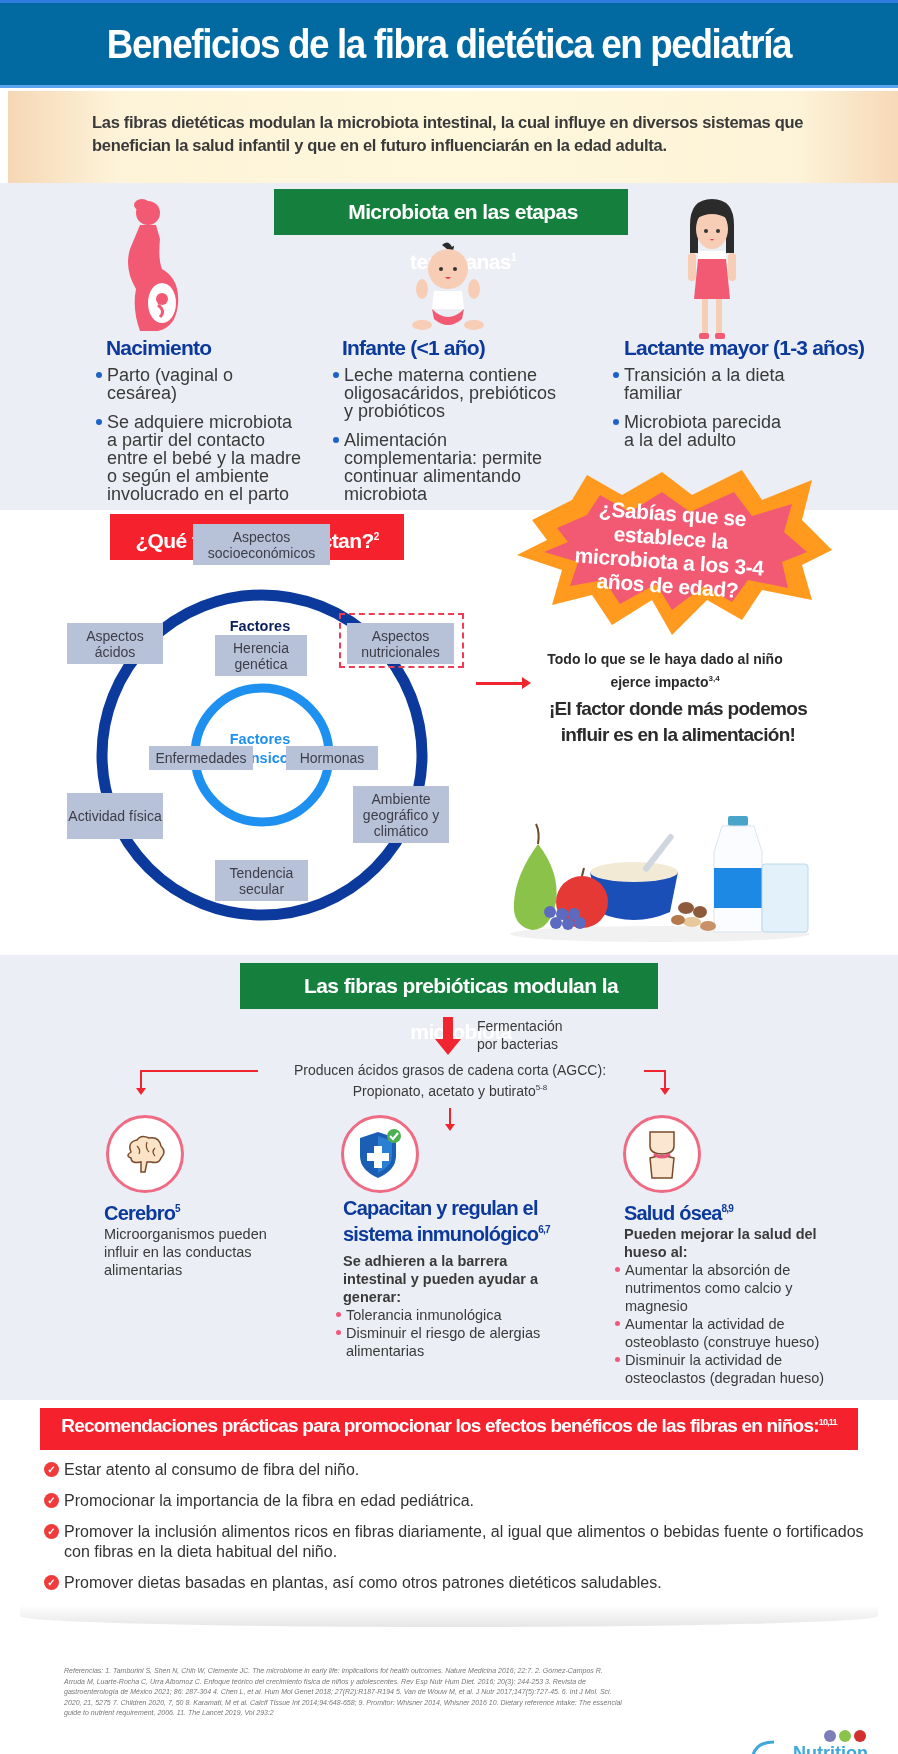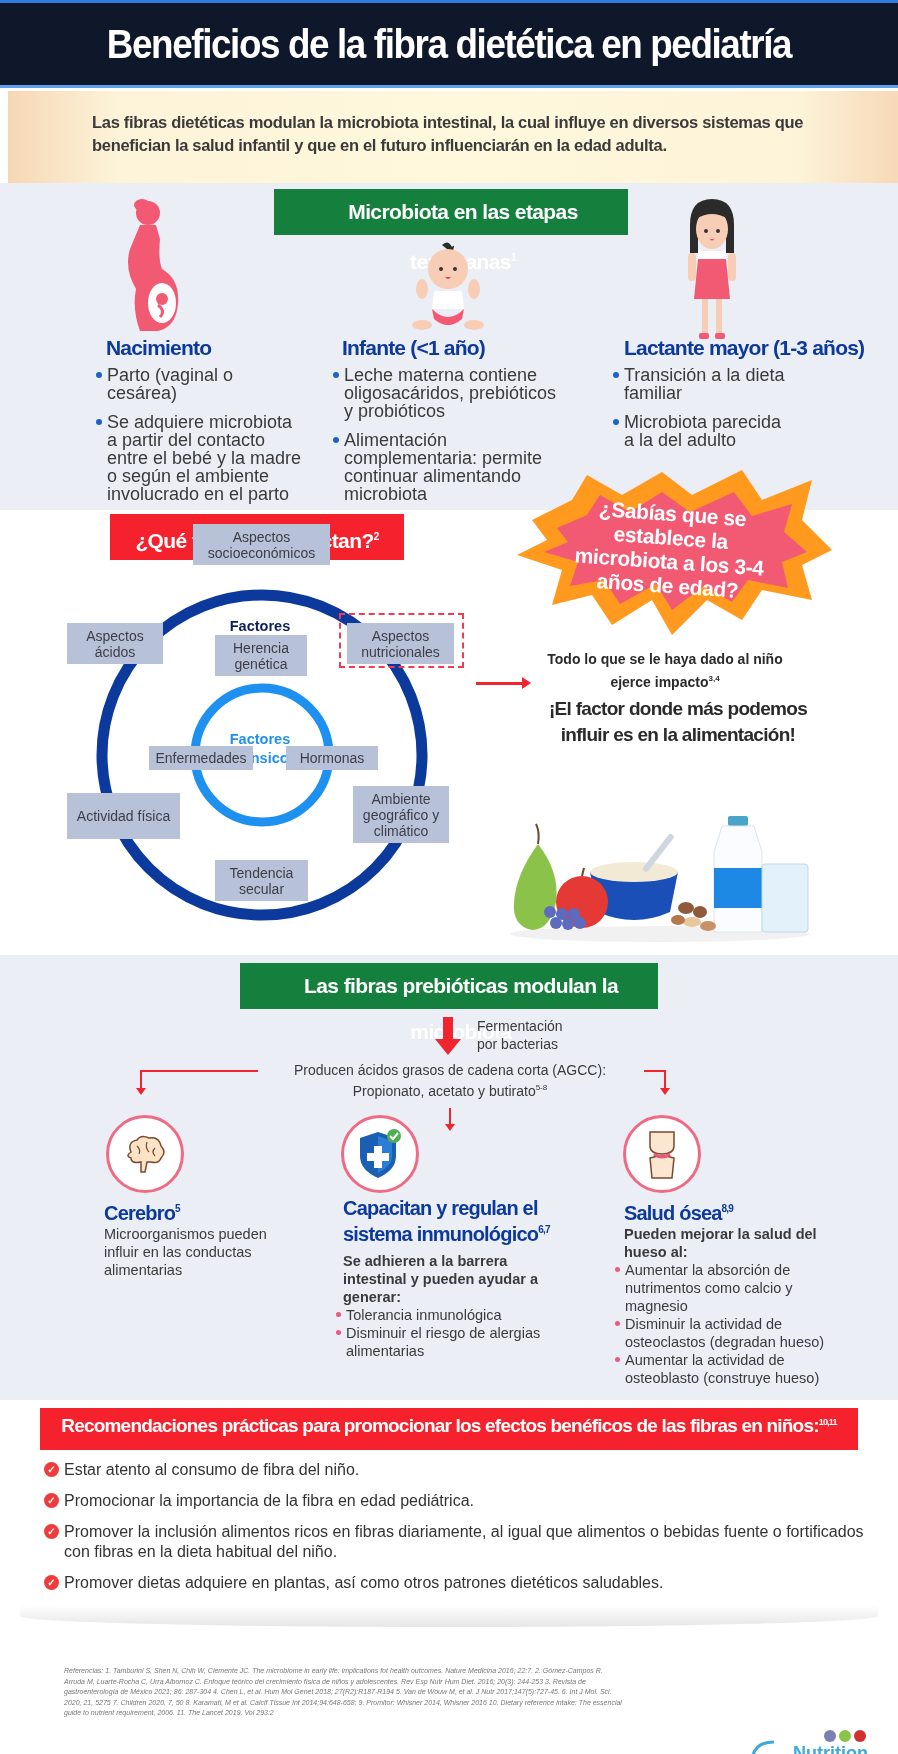--- a/index.html
+++ b/index.html
@@ -1,20 +1,20 @@
 <!DOCTYPE html>
 <html><head>
 <meta charset="utf-8">
 <style>
   * { box-sizing: border-box; margin: 0; padding: 0; }
   body { width: 898px; height: 1754px; background: #ffffff; font-family: "Liberation Sans", sans-serif; color: #333; position: relative; overflow: hidden; }
   .abs { position: absolute; }
 
   
-  .header { position: absolute; left: 0; top: 0; width: 898px; height: 88px; background: #0f172a; border-top: 3px solid #2f7de0; border-bottom: 3px solid #5aa2ee; }
+  .header { position: absolute; left: 0; top: 0; width: 898px; height: 88px; background: #0369a1; border-top: 3px solid #2f7de0; border-bottom: 3px solid #5aa2ee; }
   .header h1 { color: #fff; font-size: 40px; text-align: center; line-height: 82px; font-family: "Liberation Sans", sans-serif; font-weight: bold; letter-spacing: -1.5px; transform: scaleX(0.92); }
 
   .intro { position: absolute; left: 8px; top: 91px; width: 898px; height: 92px; background: linear-gradient(90deg,#f6d7b5 0%, #fdf3d8 12%, #fff8dc 50%, #fdf3d8 88%, #f6d7b5 100%); }
   .intro p { position: absolute; left: 84px; top: 20px; width: 760px; font-size: 16.5px; font-weight: bold; color: #3a3a3a; line-height: 23px; letter-spacing: -0.3px; }
 
   
   .sec1 { position: absolute; left: 0; top: 183px; width: 898px; height: 327px; background: #eceef5; }
   .pill { position: absolute; color: #fff; text-align: center; font-weight: bold; letter-spacing: -0.6px; }
   .pill-pink { background: #15803d; padding-left: 24px; }
   .pill-red { background: #f5222d; }
@@ -137,21 +137,21 @@
   <div class="abs" style="left:205px; top:107px; width:110px; text-align:center; font-size:14.5px; font-weight:bold; color:#0a1f5c; line-height:19px;">Factores extrínsicos</div>
   <div class="abs" style="left:205px; top:220px; width:110px; text-align:center; font-size:14.5px; font-weight:bold; color:#1e90f0; line-height:19px;">Factores intrínsicos</div>
 
   <div class="factor-box" style="left:193px; top:14px; width:137px; height:41px;">Aspectos socioeconómicos</div>
   <div class="factor-box" style="left:67px; top:113px; width:96px; height:41px;">Aspectos ácidos</div>
   <div class="abs" style="left:339px; top:103px; width:125px; height:55px; border:2px dashed #ef3b55;"></div>
   <div class="factor-box" style="left:347px; top:113px; width:107px; height:41px;">Aspectos nutricionales</div>
   <div class="factor-box" style="left:215px; top:125px; width:92px; height:41px;">Herencia genética</div>
   <div class="factor-box" style="left:149px; top:236px; width:104px; height:24px;">Enfermedades</div>
   <div class="factor-box" style="left:286px; top:236px; width:92px; height:24px;">Hormonas</div>
-  <div class="factor-box" style="left:67px; top:283px; width:113px; height:46px;">Actividad física</div>
+  <div class="factor-box" style="left:67px; top:283px; width:96px; height:46px;">Actividad física</div>
   <div class="factor-box" style="left:353px; top:276px; width:96px; height:57px;">Ambiente geográfico y climático</div>
   <div class="factor-box" style="left:215px; top:350px; width:93px; height:41px;">Tendencia secular</div>
 
   <div class="arrow-line" style="left:476px; top:172px; width:48px; height:3px;"></div>
   <div class="abs" style="left:522px; top:167px; width:0; height:0; border-left:9px solid #f0252f; border-top:6px solid transparent; border-bottom:6px solid transparent;"></div>
 
   <svg class="abs" style="left:512px; top:-40px;" width="320" height="175" viewBox="0 0 320 175">
     <polygon points="20,50 60,30 75,5 110,25 150,2 180,25 230,0 250,30 300,10 290,50 320,80 290,95 300,130 250,120 230,150 195,130 160,165 140,130 100,155 80,125 40,135 50,100 5,85 35,70" fill="#ff9a1f"></polygon>
     <polygon points="45,58 75,45 88,25 118,42 150,22 178,42 222,22 240,46 280,34 272,62 295,82 270,92 276,118 236,110 220,132 192,116 160,140 144,114 108,134 92,110 58,116 66,92 32,82 56,72" fill="#f25a74"></polygon>
   </svg>
@@ -256,35 +256,35 @@
     </ul>
   </div>
 
   <div class="benefit-title" style="left:624px; top:243px;">
     <span>Salud ósea</span><sup style="font-size:10px;">8,9</sup>
   </div>
   <div class="benefit-text" style="left:615px; top:270px; width:240px;">
     <div style="font-weight:bold; padding-left:9px;">Pueden mejorar la salud del hueso al:</div>
     <ul class="pink-bullets">
       <li>Aumentar la absorción de nutrimentos como calcio y magnesio</li>
+      <li>Aumentar la actividad de osteoblasto (construye hueso)</li>
       <li>Disminuir la actividad de osteoclastos (degradan hueso)</li>
-      <li>Aumentar la actividad de osteoblasto (construye hueso)</li>
     </ul>
   </div>
 </div>
 
 <div class="sec4">
   <div class="pill pill-red" style="left:40px; top:8px; width:818px; height:42px; font-size:19px; line-height:28px; letter-spacing:-0.8px;">
     <span>Recomendaciones prácticas para promocionar los efectos benéficos de las fibras en niños:</span><sup style="font-size:9px;">10,11</sup>
   </div>
   <ul class="rec-list">
     <li><span class="check">✓</span><span>Estar atento al consumo de fibra del niño.</span></li>
     <li><span class="check">✓</span><span>Promocionar la importancia de la fibra en edad pediátrica.</span></li>
     <li><span class="check">✓</span><span>Promover la inclusión alimentos ricos en fibras diariamente, al igual que alimentos o bebidas fuente o fortificados con fibras en la dieta habitual del niño.</span></li>
-    <li><span class="check">✓</span><span>Promover dietas adquiere en plantas, así como otros patrones dietéticos saludables.</span></li>
+    <li><span class="check">✓</span><span>Promover dietas basadas en plantas, así como otros patrones dietéticos saludables.</span></li>
   </ul>
 </div>
 
 <div class="shadow-bar"></div>
 
 <div class="refs">Referencias: 1. Tamburini S, Shen N, Chih W, Clemente JC. The microbiome in early life: implications fot health outcomes. Nature Medicina 2016; 22:7. 2. Gómez-Campos R. Arruda M, Luarte-Rocha C, Urra Albornoz C. Enfoque teórico del crecimiento física de niños y adolescentes. Rev Esp Nutr Hum Diet. 2016; 20(3): 244-253 3. Revista de gastroenterología de México 2021; 86: 287-304 4. Chen L, et al. Hum Mol Genet 2018; 27(R2):R187-R194 5. Van de Wouw M, et al. J Nutr 2017;147(5):727-45. 6. Int J Mol. Sci. 2020, 21, 5275 7. Children 2020, 7, 50 8. Karamati, M et al. Calcif Tissue Int 2014;94:648-658; 9. Promitor: Whisner 2014, Whisner 2016 10. Dietary reference intake: The essencial guide to nutrient requirement, 2006. 11. The Lancet 2019, Vol 293:2</div>
 
 <div class="logo">
   <svg class="abs" style="left:0; top:16px;" width="30" height="48" viewBox="0 0 30 48">
     <path d="M26 2 Q6 2 4 20 L0 28 L4 30 L4 40 Q4 46 14 44" stroke="#3fa9dc" stroke-width="3" fill="none"></path>

